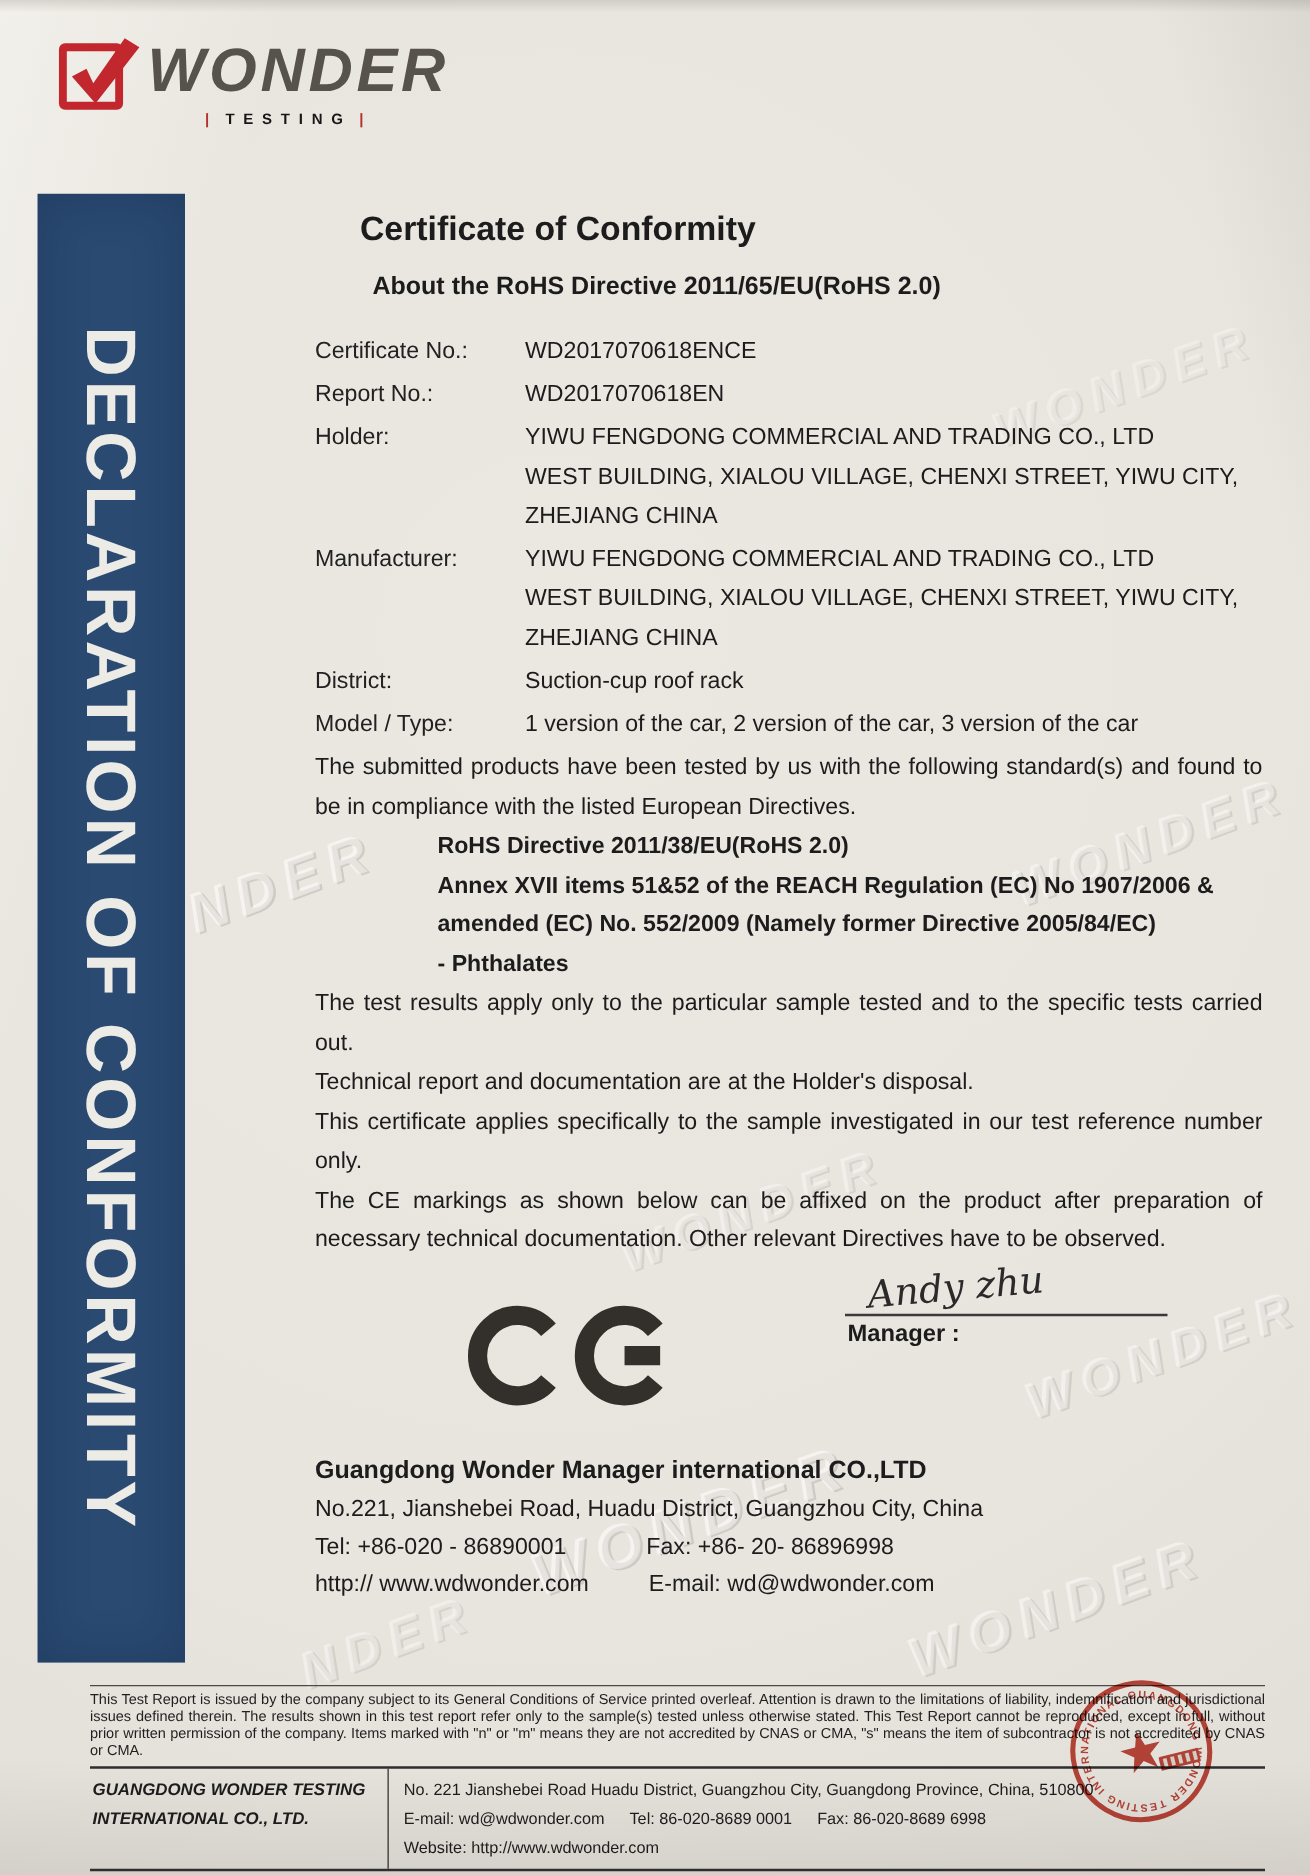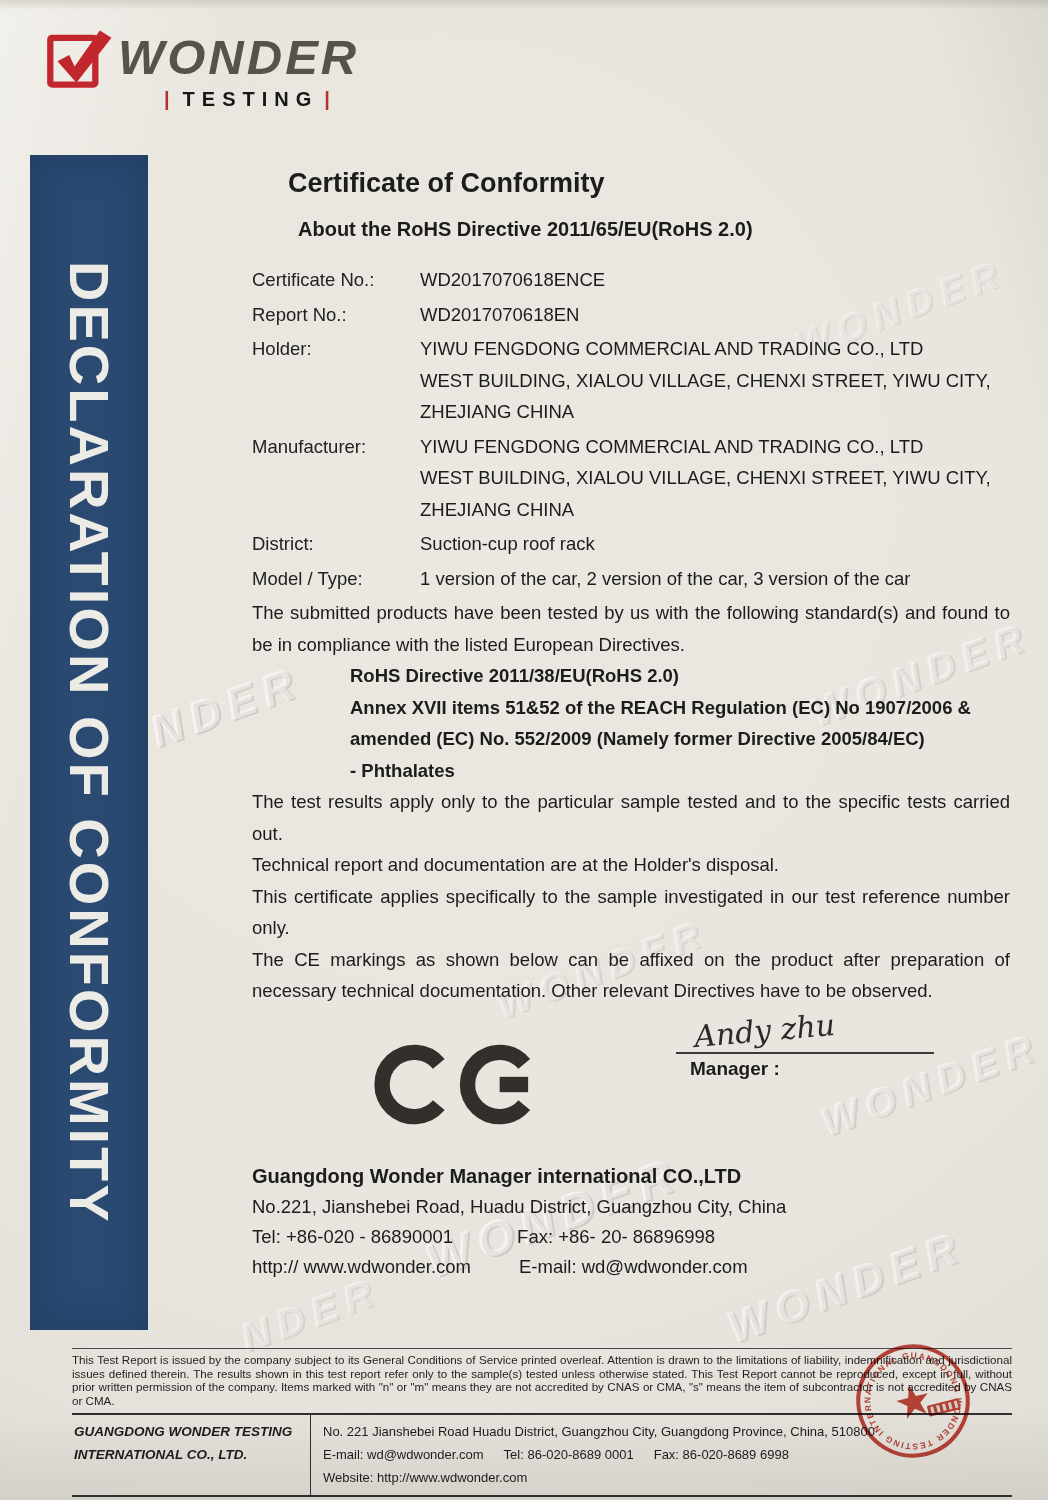--- a/index.html
+++ b/index.html
@@ -11,21 +11,21 @@
       linear-gradient(105deg, #f2f0ea 0%, rgba(242,240,234,0) 16%),
       linear-gradient(255deg, rgba(180,175,167,.25) 0%, rgba(180,175,167,0) 9%),
       linear-gradient(0deg, rgba(160,155,147,.22) 0%, rgba(160,155,147,0) 6%),
       radial-gradient(130% 95% at 42% 34%, #ebe8e2 0%, #e8e5df 55%, #ddd9d2 100%);
   }
   
   .logo{position:absolute;left:44px;top:24px;display:flex;align-items:flex-start;}
   .logo-mark{width:72px;height:78px;flex:0 0 auto;}
   .logo-texts{margin-left:2px;}
   .logo-word{font-size:49px;font-weight:bold;font-style:italic;letter-spacing:3px;color:#57524c;line-height:66px;}
-  .logo-sub{margin-left:40px;margin-top:-2px;font-size:20px;font-weight:bold;letter-spacing:7px;color:#171717;}
+  .logo-sub{margin-left:40px;margin-top:-2px;font-size:12px;font-weight:bold;letter-spacing:7px;color:#171717;}
   .logo-sub .pipe{color:#b5312c;font-weight:bold;margin:0 6px;}
   
   .banner{position:absolute;left:30px;top:155px;width:118px;height:1175px;background:#2a4a72;
           box-shadow:inset 0 0 40px rgba(10,25,50,.25);display:flex;align-items:center;justify-content:center;}
   .banner-text{writing-mode:vertical-rl;font-size:56px;font-weight:bold;letter-spacing:3px;
                color:#edebe5;white-space:nowrap;}
   
   .wm{position:absolute;font-style:italic;font-weight:bold;letter-spacing:8px;
       color:rgba(245,243,238,.55);
       text-shadow:1.5px 1.5px 0 rgba(165,160,152,.40), -1px -1px 0 rgba(255,255,255,.55);
@@ -45,21 +45,21 @@
   .frow{display:grid;grid-template-columns:152px 1fr;margin-bottom:3px;gap:16px;}
   .frow .lbl{color:#222;}
   .para{margin:0;text-align:justify;}
   .standards{margin:0 0 0 98px;font-weight:bold;max-width:648px;}
   .ce-sig-row{position:relative;height:132px;margin-top:16px;}
   .ce-mark{position:absolute;left:122px;top:4px;width:168px;height:115px;}
   .sig-block{position:absolute;left:424px;top:-8px;width:268px;}
   .sig-name{font-family:"DejaVu Serif",serif;font-style:italic;font-size:30px;color:#2a2a2a;
             transform:rotate(-5deg);display:inline-block;margin-left:18px;}
   .sig-line{border-bottom:2px solid #3a3a3a;margin-top:2px;width:258px;}
-  .sig-role,.sig-date{font-weight:bold;font-size:19px;line-height:30px;margin-left:14px;}
+  .sig-role,.sig-date{font-weight:bold;font-size:19px;line-height:30px;margin-left:2px;}
   .company{margin-top:6px;}
   .company .name{font-weight:bold;font-size:20px;line-height:31px;}
   .company .line{line-height:30px;}
   .gap40{display:inline-block;margin-right:64px;}
   .gap30{display:inline-block;margin-right:48px;}
   
   .footer{position:absolute;left:72px;top:1348px;width:940px;}
   .footer .rule{border-top:1.5px solid #4a4a4a;margin-bottom:4px;}
   .disclaimer{font-size:11.6px;line-height:13.6px;color:#1f1f1f;text-align:justify;}
   .foot-table{margin-top:6px;border-top:2px solid #2e2e2e;border-bottom:2px solid #2e2e2e;

